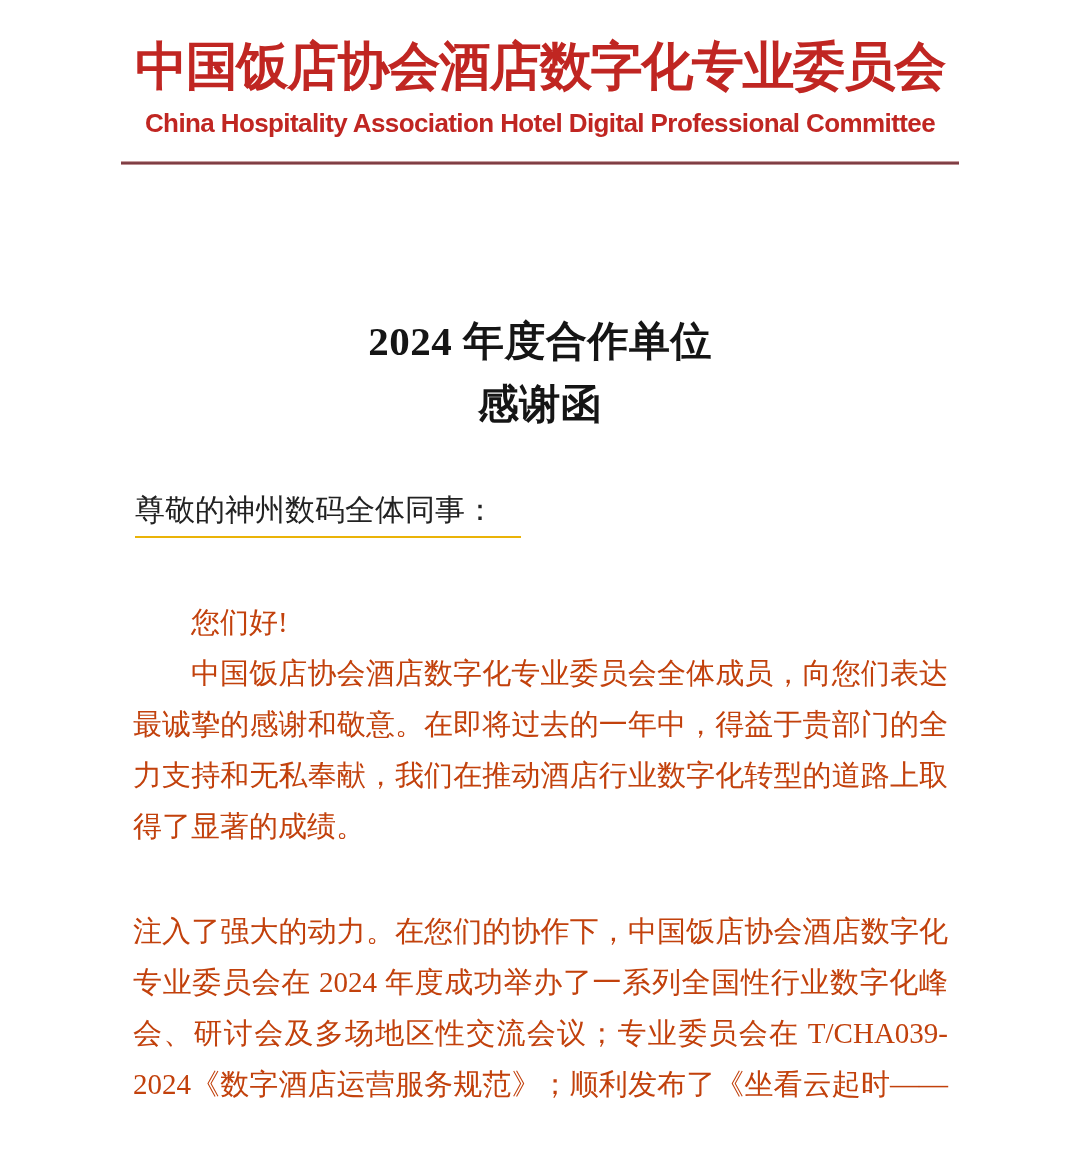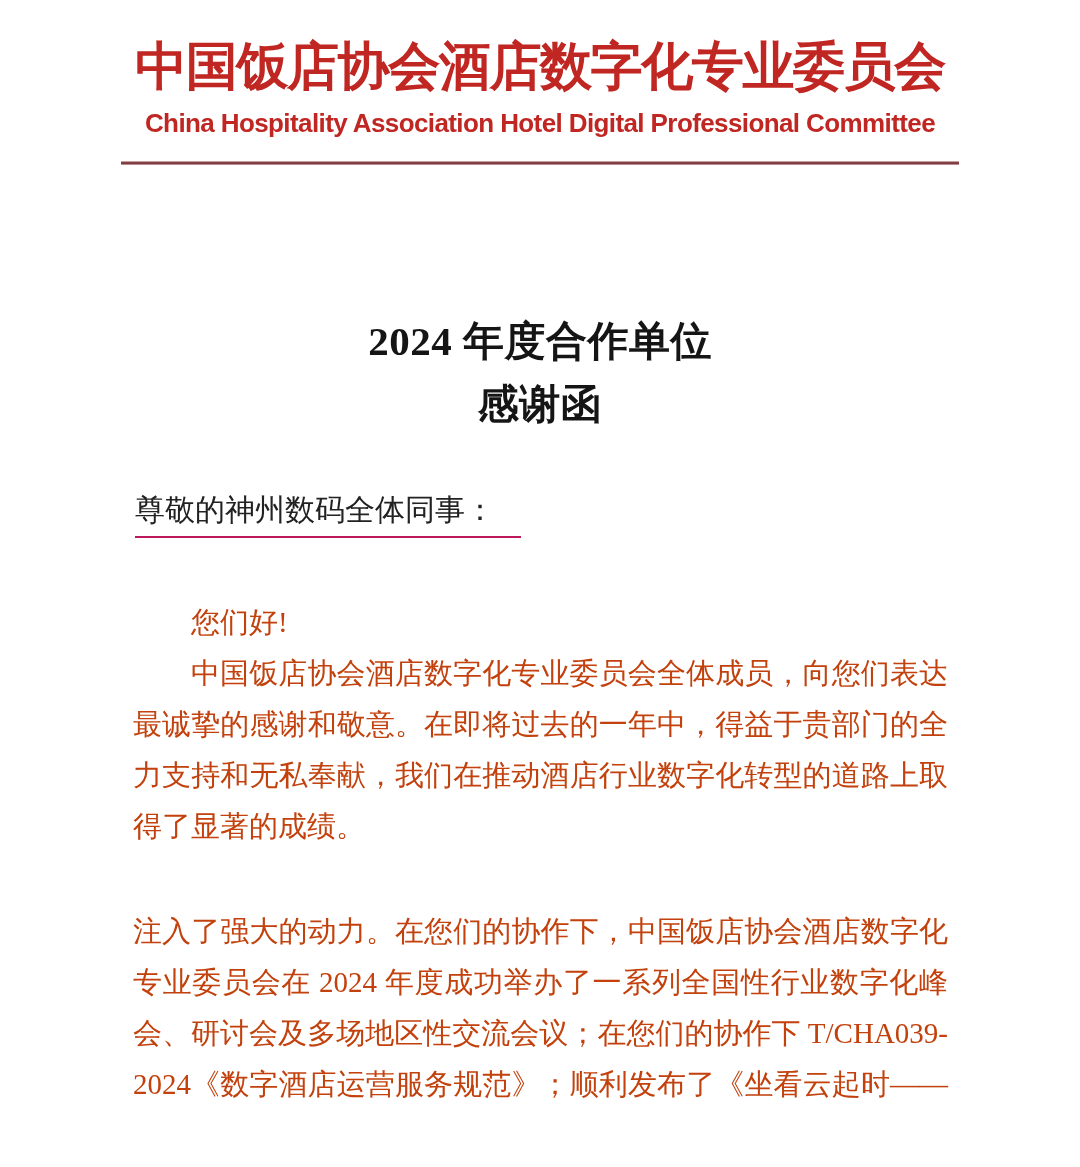--- a/index.html
+++ b/index.html
@@ -60,21 +60,21 @@
 
   
   .salutation {
     position: absolute;
     top: 490px; left: 135px;
     font-size: 30px;
     color: #222222;
   }
   .salutation .u {
     display: inline-block;
-    border-bottom: 2px solid #be185d;
+    border-bottom: 2px solid #eab308;
     padding: 0 26px 5px 0;
   }
 
   
   .letter-body {
     position: absolute;
     top: 597px; left: 133px;
     width: 815px;
     font-size: 29px;
     line-height: 51px;
@@ -116,18 +116,18 @@
       </div>
       <div class="para">
         <div class="line indent">中国饭店协会酒店数字化专业委员会全体成员，向您们表达</div>
         <div class="line">最诚挚的感谢和敬意。在即将过去的一年中，得益于贵部门的全</div>
         <div class="line">力支持和无私奉献，我们在推动酒店行业数字化转型的道路上取</div>
         <div class="line no-j">得了显著的成绩。</div>
       </div>
       <div class="para gap">
         <div class="line">注入了强大的动力。在您们的协作下，中国饭店协会酒店数字化</div>
         <div class="line">专业委员会在 2024 年度成功举办了一系列全国性行业数字化峰</div>
-        <div class="line">会、研讨会及多场地区性交流会议；在您们的协作下 T/CHA039-</div>
+        <div class="line">会、研讨会及多场地区性交流会议；专业委员会在 T/CHA039-</div>
         <div class="line">2024《数字酒店运营服务规范》；顺利发布了《坐看云起时——</div>
       </div>
     </main>
 
 </div>
 
 </body></html>

